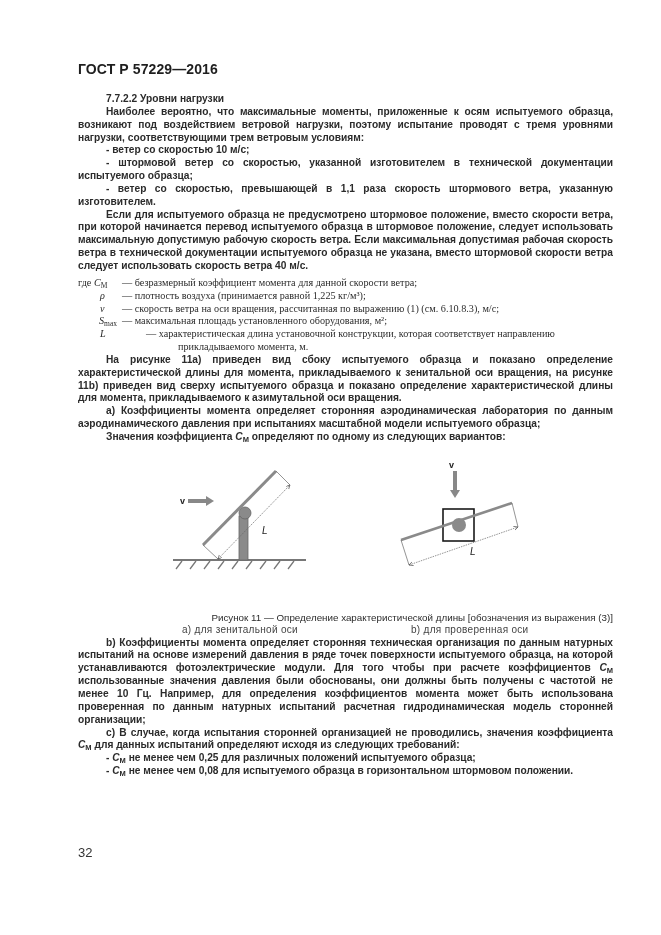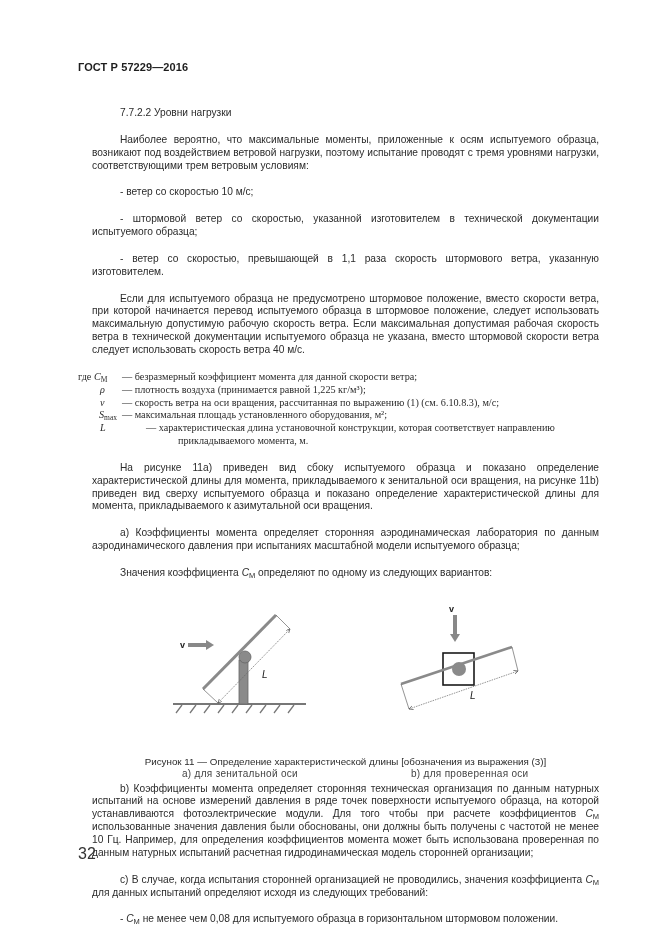--- a/index.html
+++ b/index.html
@@ -1,38 +1,38 @@
 <!DOCTYPE html>
 <html><head>
 <meta charset="utf-8">
 <style>
   html, body { margin: 0; padding: 0; background: #ffffff; }
   body { width: 661px; height: 935px; position: relative; overflow: hidden;
          font-family: "Liberation Sans", sans-serif; color: #2a2a2a; }
   .page { position: absolute; left: 0; top: 0; width: 661px; height: 935px; background: #fff; }
-  .hdr { position: absolute; left: 78px; top: 61px; font-size: 11px; font-weight: bold; color: #1e1e1e; letter-spacing: 0.1px; }
+  .hdr { position: absolute; left: 78px; top: 61px; font-size: 14px; font-weight: bold; color: #1e1e1e; letter-spacing: 0.1px; }
   .body { position: absolute; left: 78px; top: 93px; width: 535px; font-size: 10.2px; line-height: 12.85px; color: #2b2b2b; }
-  .p { margin: 14px; text-align: justify; }
+  .p { margin: 0; text-align: justify; font-weight: bold; }
   .ind { text-indent: 28px; }
   .li { text-indent: 28px; }
   .formula { position: relative; height: 16px; margin: 2px 0 4px 0; }
   .formula .expr { position: absolute; left: 211px; top: 0; font-size: 10.5px; }
   .formula .num { position: absolute; right: 0; top: 0; }
   i { font-style: italic; }
   sub { font-size: 7.5px; vertical-align: -2px; line-height: 0; }
   sup { font-size: 7.5px; vertical-align: 4px; line-height: 0; }
   .defs { margin: 4px 0 0 0; }
   .def { display: flex; font-family: Liberation Serif, serif; }
   .def .sym { width: 44px; flex: none; }
   .def .txt { flex: 1; padding-left: 12px; text-indent: -12px; }
   .fig { position: relative; height: 160px; margin-top: 6px; }
   .fig svg { position: absolute; left: -78px; top: 0; }
   .subcap { position: absolute; font-size: 10px; color: #444; letter-spacing: 0.3px; margin-top: 45px; }
-  .figcap { text-align: center; margin: 2px 0 12px 0; font-size: 9.8px; }
-  .pagenum { position: absolute; left: 78px; top: 845px; font-size: 16px; color: #333; }
+  .figcap { text-align: right; margin: 2px 0 12px 0; font-size: 9.8px; }
+  .pagenum { position: absolute; left: 78px; top: 845px; font-size: 13px; color: #333; }
 </style>
 </head>
 <body>
 
 <div class="page">
   <div class="hdr">ГОСТ Р 57229—2016</div>
 
   <div class="body">
     <p class="p ind">7.7.2.2 Уровни нагрузки</p>
     <p class="p ind">Наиболее вероятно, что максимальные моменты, приложенные к осям испытуемого образца, возникают под воздействием ветровой нагрузки, поэтому испытание проводят с тремя уровнями нагрузки, соответствующими трем ветровым условиям:</p>
@@ -118,17 +118,18 @@
           <text x="470" y="635" font-family="Liberation Sans, sans-serif" font-size="10" font-style="italic" fill="#222">L</text>
         </g>
       </svg>
       <span class="subcap" style="left:104px;top:129px">а) для зенитальной оси</span>
       <span class="subcap" style="left:333px;top:129px">b) для проверенная оси</span>
     </div>
     <p class="figcap">Рисунок 11 — Определение характеристической длины [обозначения из выражения (3)]</p>
 
     <p class="p ind"><span>b) Коэффициенты момента определяет сторонняя техническая организация по данным натурных испытаний на основе измерений давления в ряде точек поверхности испытуемого образца, на которой устанавливаются фотоэлектрические модули. Для того чтобы при расчете коэффициентов </span><i>C</i><sub>M</sub><span> использованные значения давления были обоснованы, они должны быть получены с частотой не менее 10 Гц. Например, для определения коэффициентов момента может быть использована проверенная по данным натурных испытаний расчетная гидродинамическая модель сторонней организации;</span></p>
     <p class="p ind"><span>с) В случае, когда испытания сторонней организацией не проводились, значения коэффициента </span><i>C</i><sub>M</sub><span> для данных испытаний определяют исходя из следующих требований:</span></p>
+    <p class="p li"><span>- </span><i>C</i><sub>M</sub><span> не менее чем 0,25 для различных положений испытуемого образца;</span></p>
     <p class="p li"><span>- </span><i>C</i><sub>M</sub><span> не менее чем 0,08 для испытуемого образца в горизонтальном штормовом положении.</span></p>
   </div>
 
   <div class="pagenum">32</div>
 </div>
 
 </body></html>

